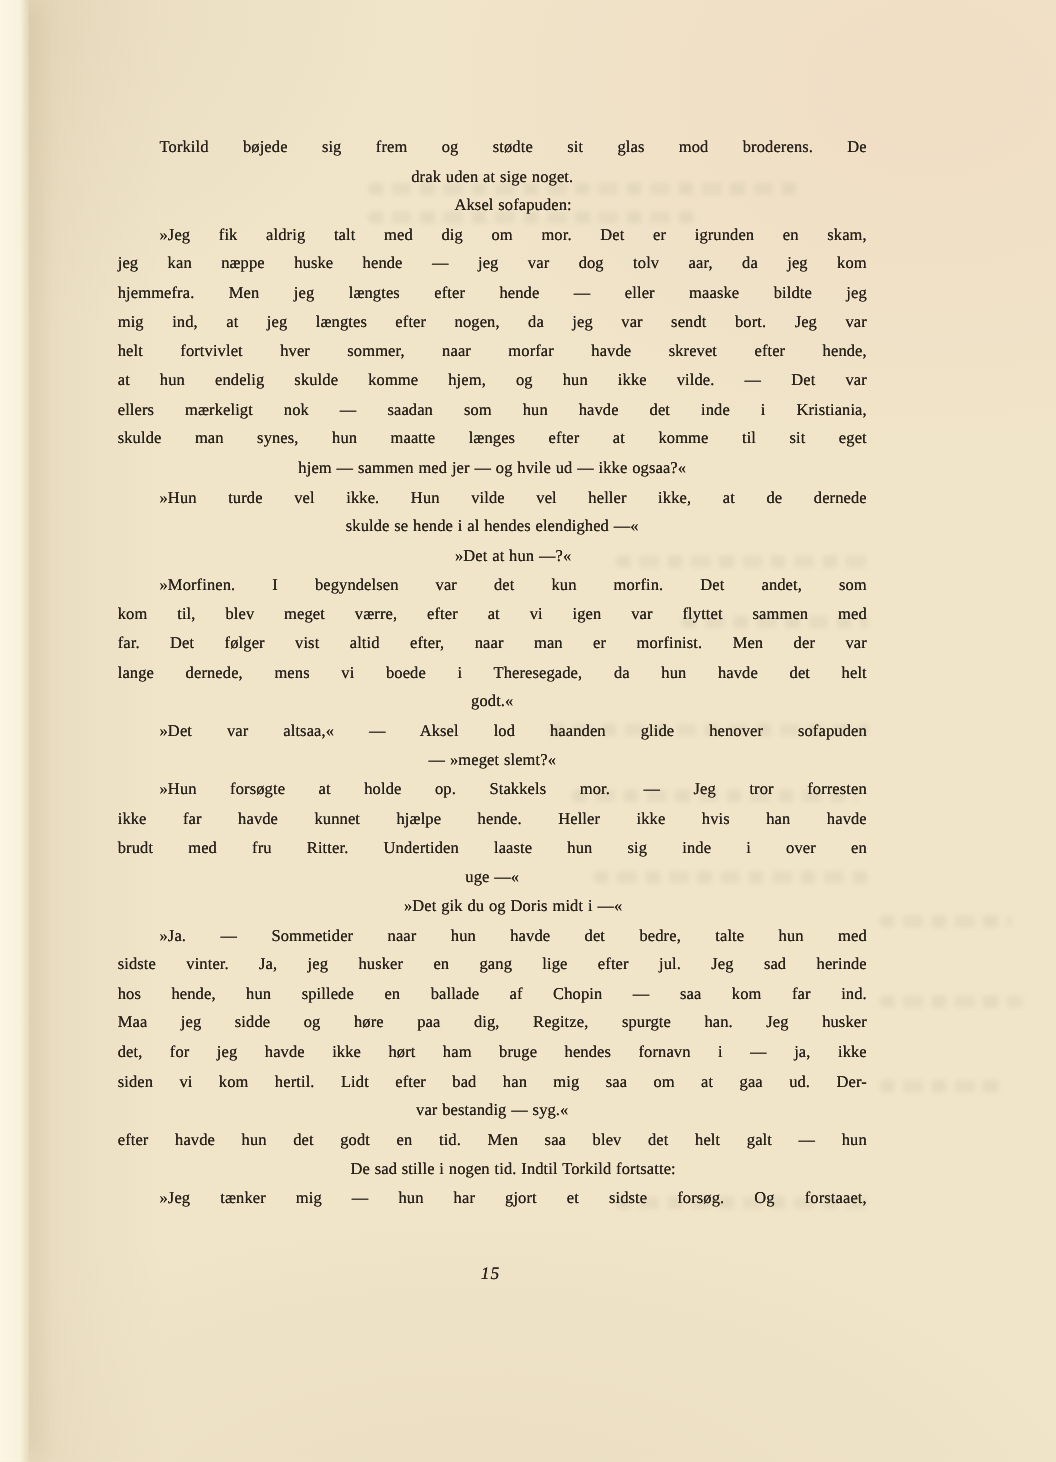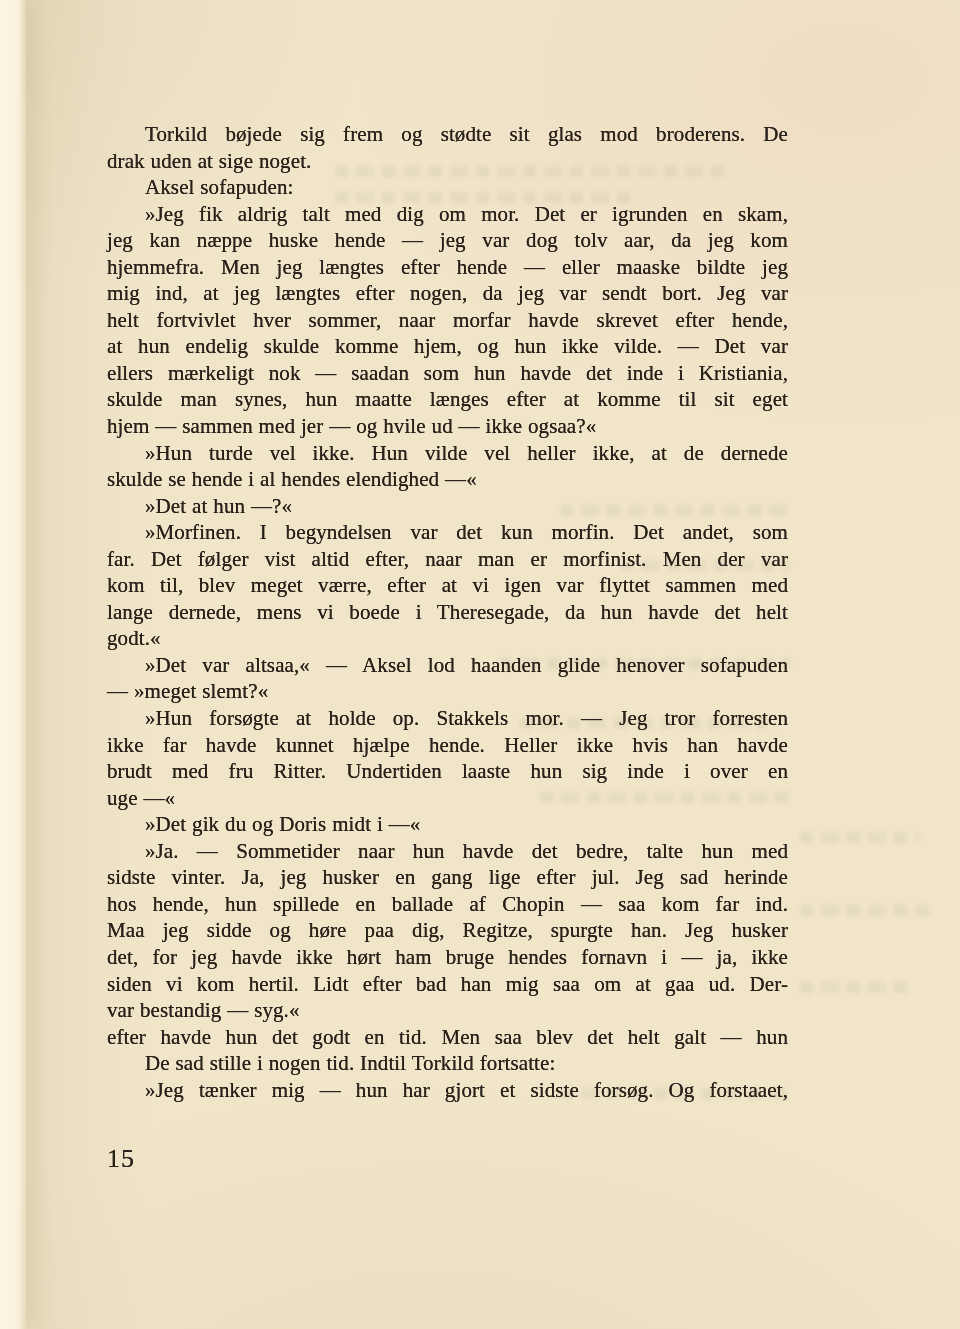--- a/index.html
+++ b/index.html
@@ -16,45 +16,46 @@
     font-family: "Liberation Serif", "DejaVu Serif", serif;
     color: #29221a;
   }
   .paper-edge {
     position: absolute; left: 0; top: 0; bottom: 0; width: 26px;
     background: linear-gradient(90deg, #fbf5e3 0%, #f8f1dc 70%, rgba(248,241,220,0) 100%);
     box-shadow: 14px 0 18px -6px rgba(150,125,85,0.18);
   }
   .page-text {
     position: absolute; left: 107px; top: 121px; width: 681px;
-    font-size: 21px;
+    font-size: 15px;
     letter-spacing: 0.1px;
     word-spacing: 0.5px;
     text-shadow: 0 0 0.45px currentColor;
   }
   .line {
     line-height: 26.55px;
     height: 26.55px;
-    text-align: left;
+    text-align: center;
     white-space: nowrap;
   }
   .line.justify {
     white-space: normal;
     text-align: justify;
     text-align-last: justify;
     text-justify: inter-word;
   }
   .line.indent { text-indent: 38px; }
   .page-number {
     position: absolute; left: 107px; top: 1146px; width: 678px;
-    text-align: left;
-    font-size: 26px;
+    text-align: center;
+    font-size: 16px;
     line-height: 26px;
     letter-spacing: 1px;
     text-shadow: 0 0 0.45px currentColor;
+    font-style: italic;
   }
   .ghost {
     position: absolute;
     height: 11px;
     background: repeating-linear-gradient(90deg,
       rgba(140,145,110,0.32) 0 13px, rgba(140,145,110,0) 13px 21px,
       rgba(140,145,110,0.26) 21px 39px, rgba(140,145,110,0) 39px 47px);
     filter: blur(2.2px);
     opacity: 0.38;
     border-radius: 4px;
@@ -88,22 +89,22 @@
     <div class="line justify">mig ind, at jeg længtes efter nogen, da jeg var sendt bort. Jeg var</div>
     <div class="line justify">helt fortvivlet hver sommer, naar morfar havde skrevet efter hende,</div>
     <div class="line justify">at hun endelig skulde komme hjem, og hun ikke vilde. — Det var</div>
     <div class="line justify">ellers mærkeligt nok — saadan som hun havde det inde i Kristiania,</div>
     <div class="line justify">skulde man synes, hun maatte længes efter at komme til sit eget</div>
     <div class="line">hjem — sammen med jer — og hvile ud — ikke ogsaa?«</div>
     <div class="line indent justify">»Hun turde vel ikke. Hun vilde vel heller ikke, at de dernede</div>
     <div class="line">skulde se hende i al hendes elendighed —«</div>
     <div class="line indent">»Det at hun —?«</div>
     <div class="line indent justify">»Morfinen. I begyndelsen var det kun morfin. Det andet, som</div>
+    <div class="line justify">kom til, blev meget værre, efter at vi igen var flyttet sammen med</div>
     <div class="line justify">far. Det følger vist altid efter, naar man er morfinist. Men der var</div>
-    <div class="line justify">kom til, blev meget værre, efter at vi igen var flyttet sammen med</div>
     <div class="line justify">lange dernede, mens vi boede i Theresegade, da hun havde det helt</div>
     <div class="line">godt.«</div>
     <div class="line indent justify">»Det var altsaa,« — Aksel lod haanden glide henover sofapuden</div>
     <div class="line">— »meget slemt?«</div>
     <div class="line indent justify">»Hun forsøgte at holde op. Stakkels mor. — Jeg tror forresten</div>
     <div class="line justify">ikke far havde kunnet hjælpe hende. Heller ikke hvis han havde</div>
     <div class="line justify">brudt med fru Ritter. Undertiden laaste hun sig inde i over en</div>
     <div class="line">uge —«</div>
     <div class="line indent">»Det gik du og Doris midt i —«</div>
     <div class="line indent justify">»Ja. — Sommetider naar hun havde det bedre, talte hun med</div>

